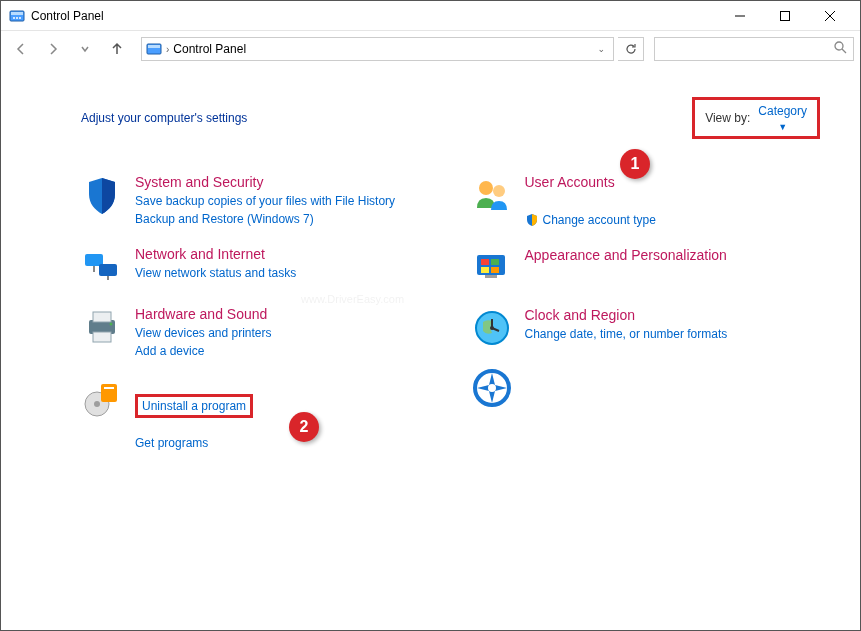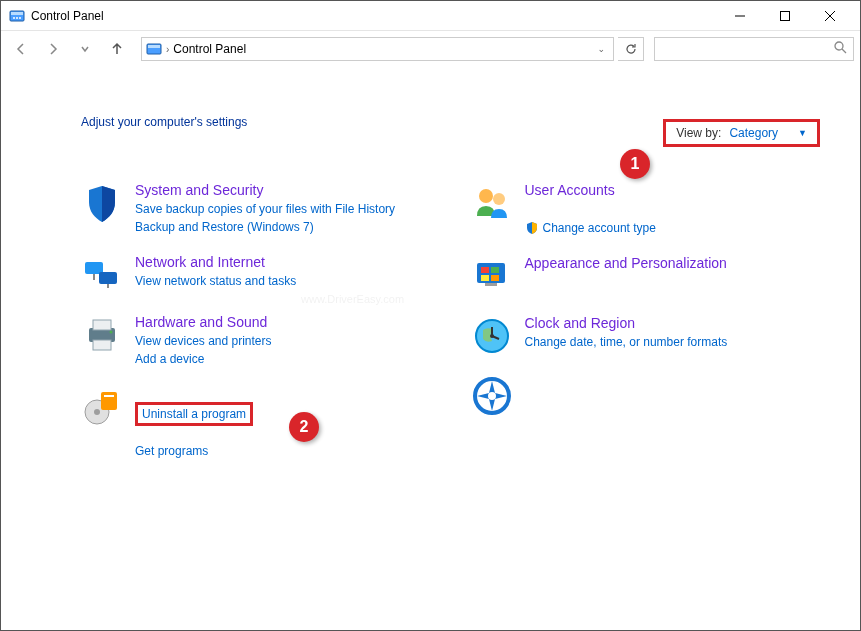--- a/index.html
+++ b/index.html
@@ -95,48 +95,48 @@
       color: #003399;
       font-size: 12px;
     }
     .viewby-wrap {
       display: flex;
       align-items: center;
       gap: 8px;
       border: 3px solid #d9252a;
       padding: 4px 10px;
       position: relative;
-      margin-top: 22px;
     }
     .viewby-label { color: #333; font-size: 12px; }
     .viewby-value {
       color: #0066cc;
       font-size: 12px;
-      display: flex; align-items: center; gap: 20px;
-      cursor: pointer;
+      display: flex; align-items: center; gap: 4px;
+      cursor: pointer;
+      flex-direction: column;
     }
     .viewby-value .chev { font-size: 9px; }
 
     .categories {
       display: flex;
       gap: 40px;
     }
     .col { flex: 1; }
     .category {
       display: flex;
       gap: 12px;
       margin-bottom: 18px;
     }
     .cat-icon {
       width: 42px; height: 42px;
       flex-shrink: 0;
     }
     .cat-body { flex: 1; }
     .cat-title {
-      color: #6d28d9;
+      color: #be185d;
       font-size: 14px;
       cursor: pointer;
       display: block;
       margin-bottom: 2px;
     }
     .cat-link {
       color: #0066cc;
       font-size: 12px;
       cursor: pointer;
       display: block;

